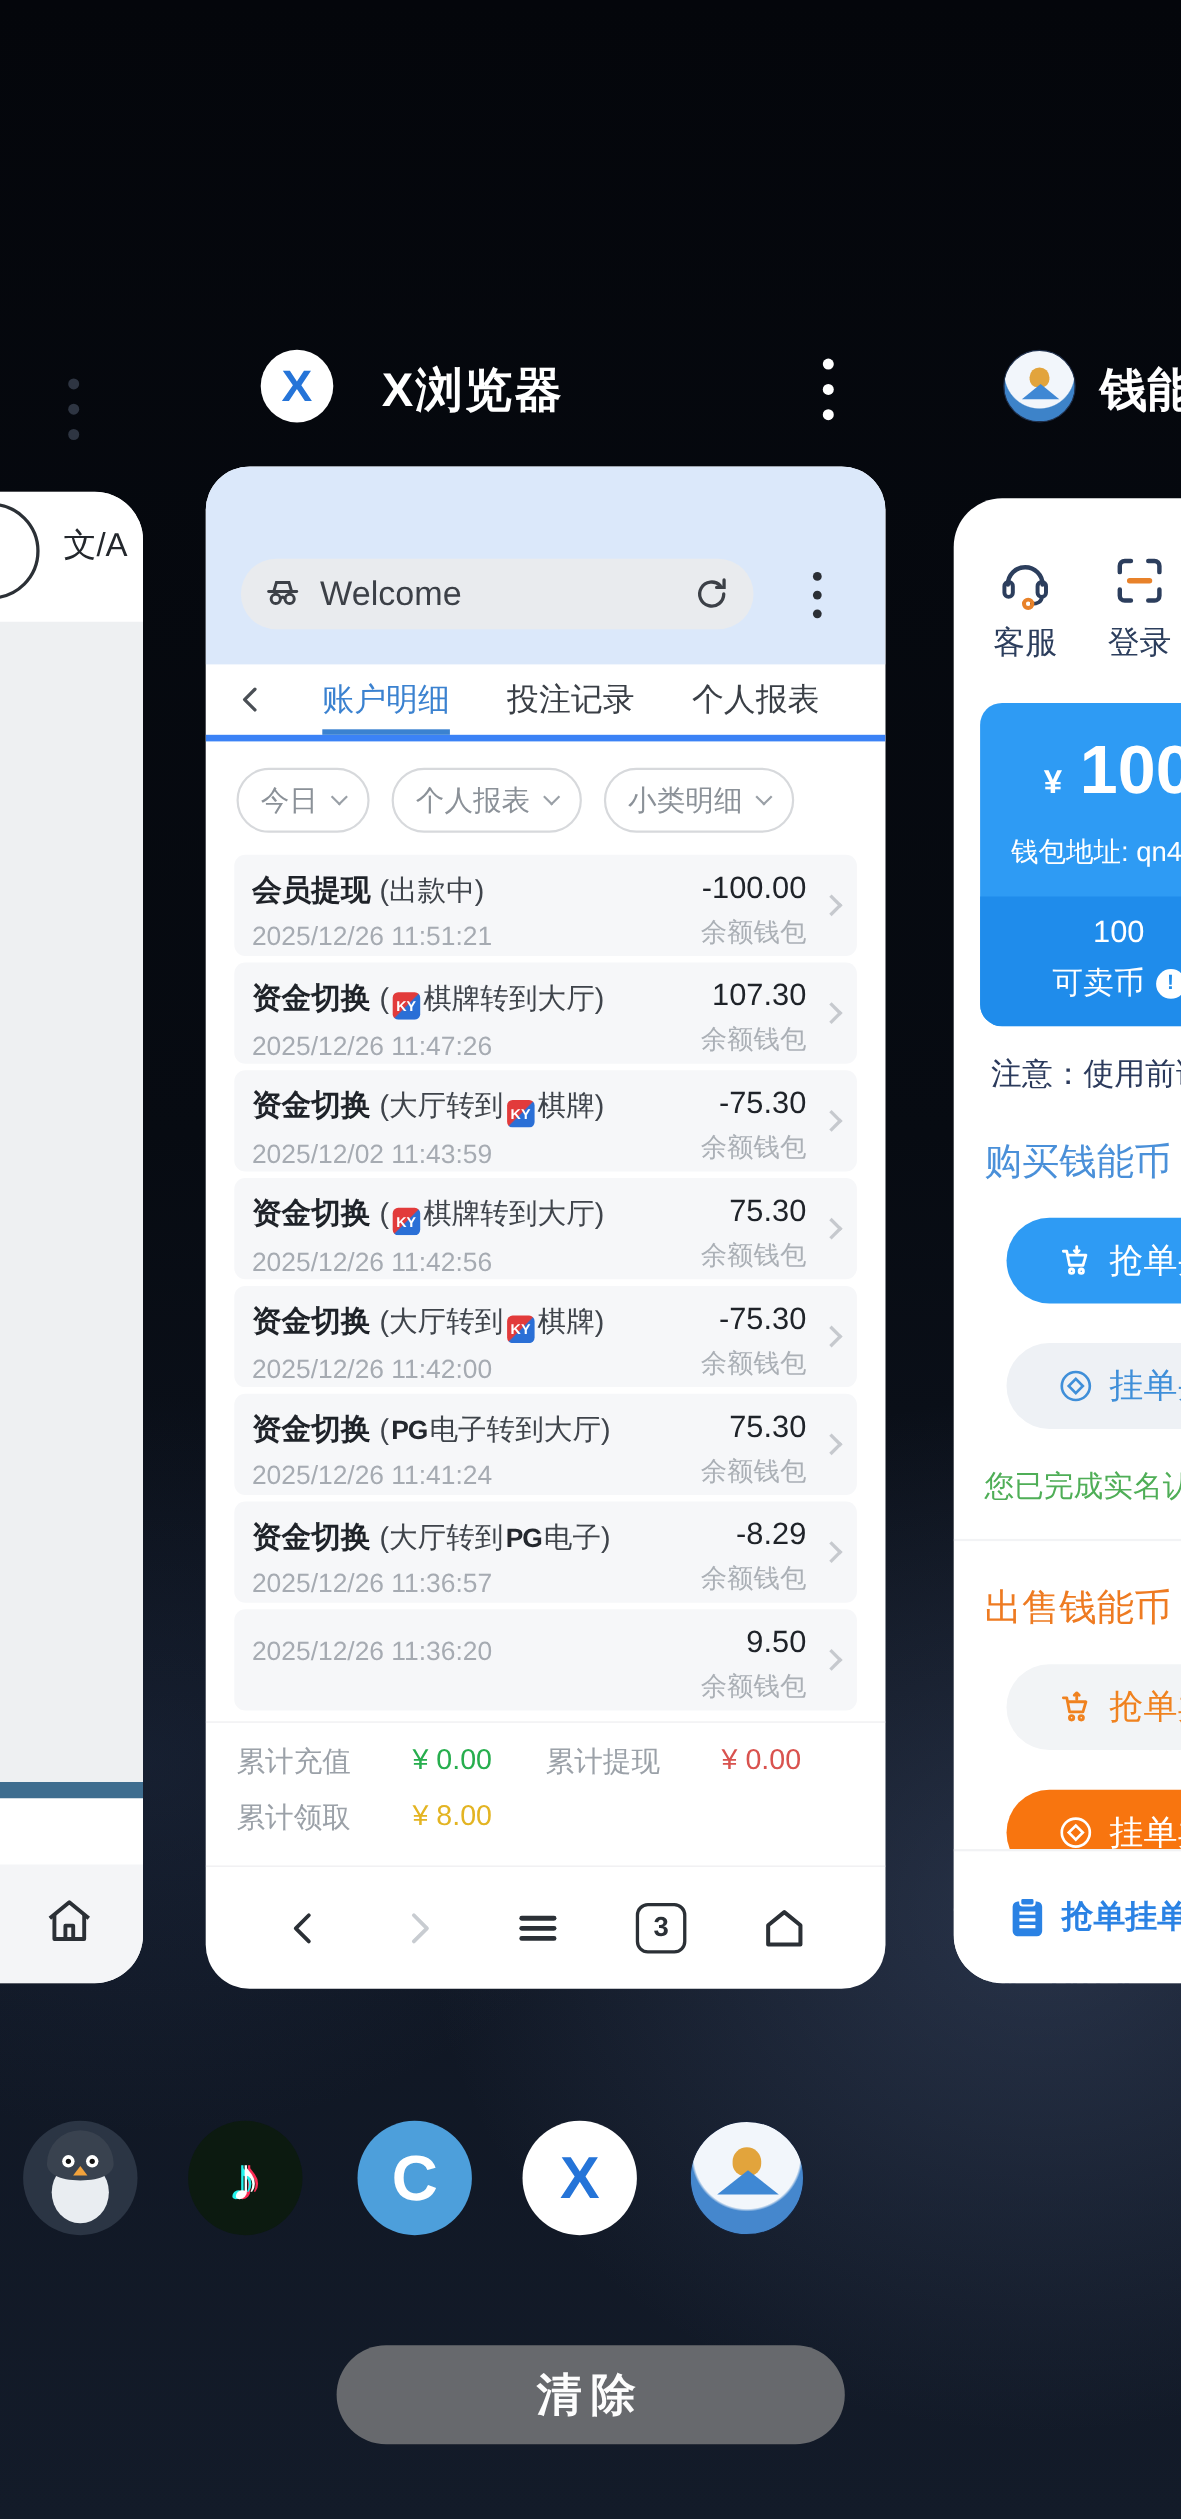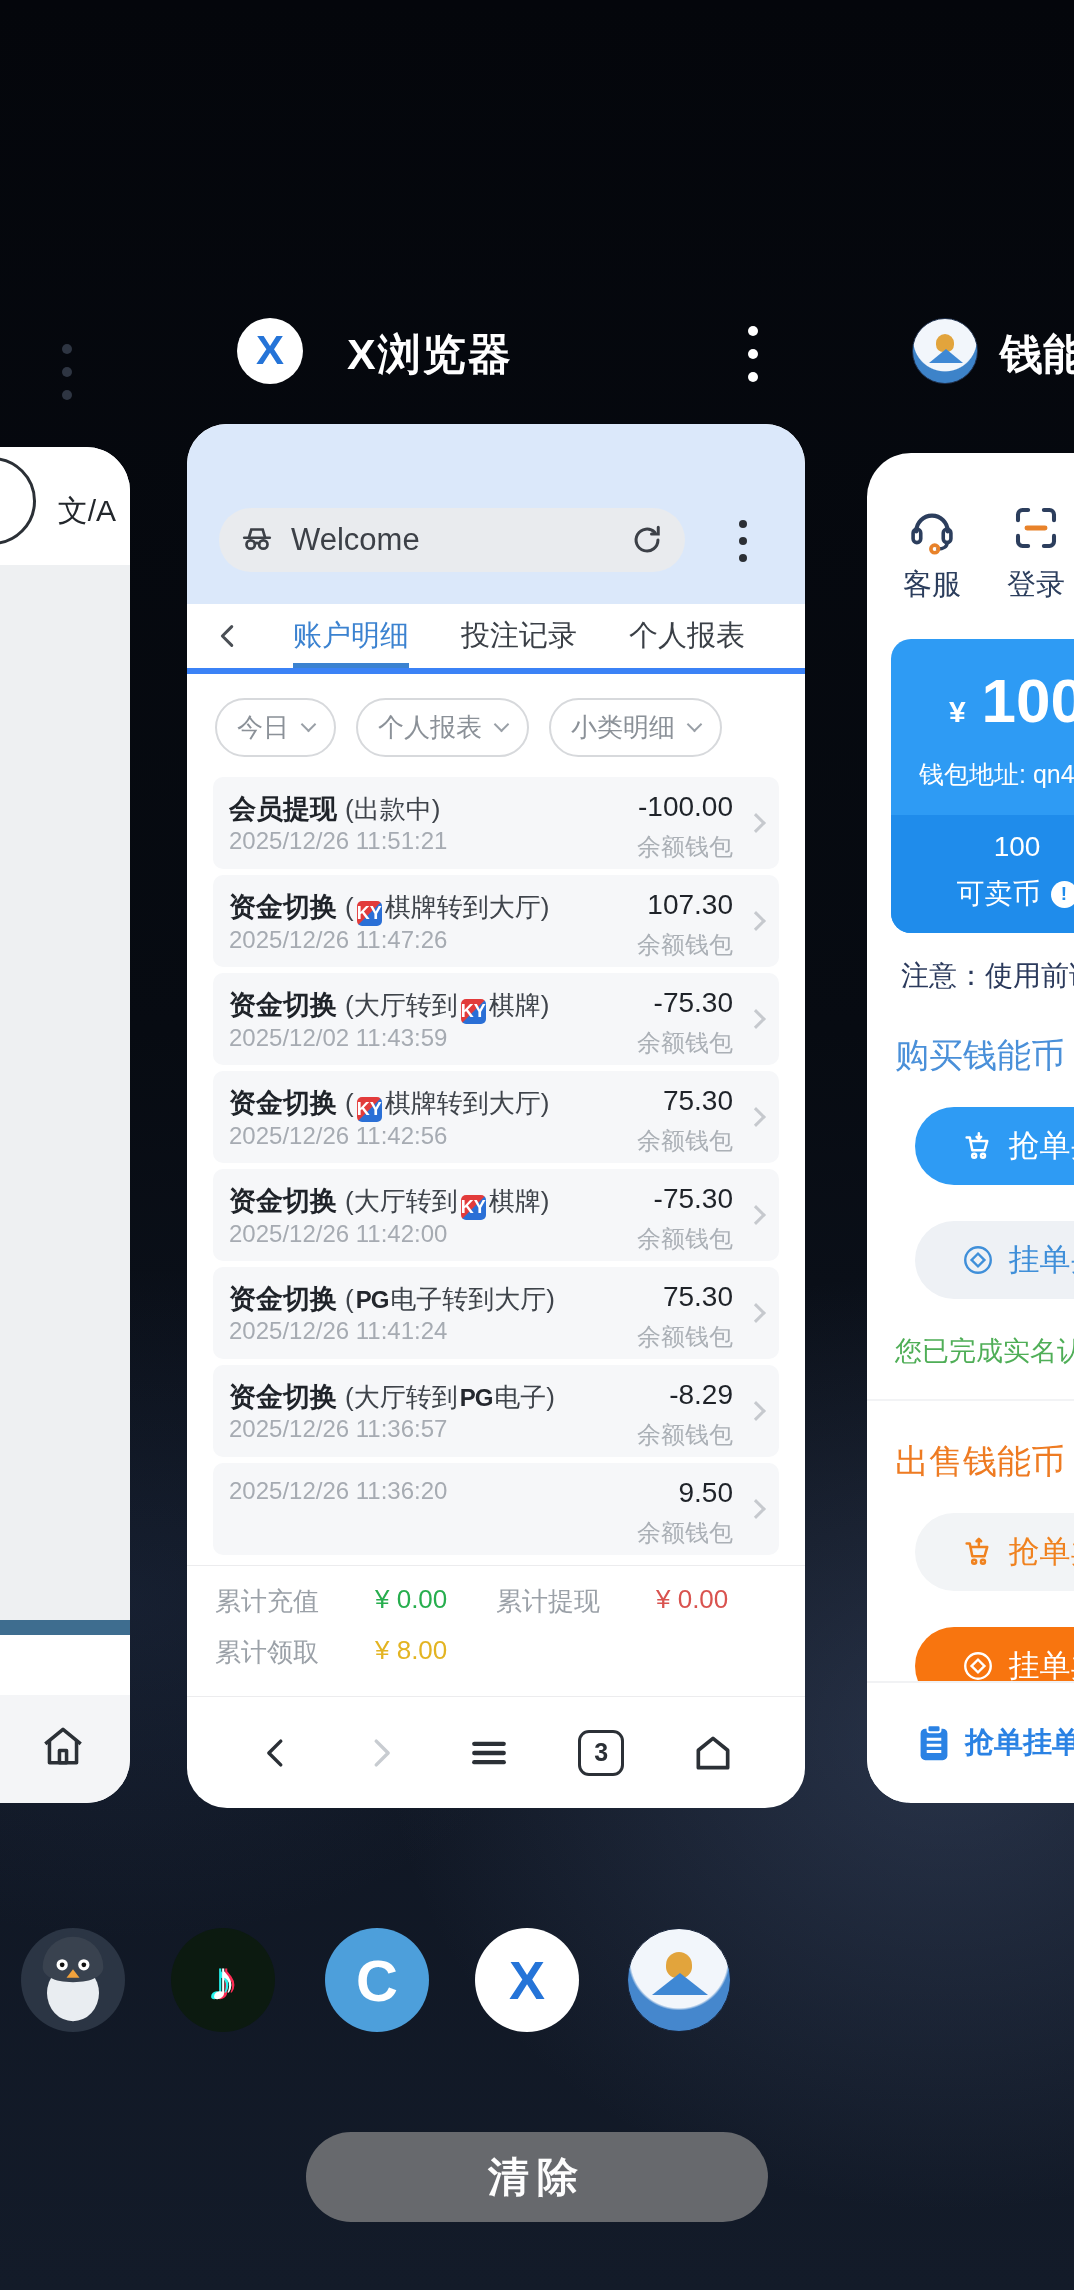--- a/index.html
+++ b/index.html
@@ -25,21 +25,21 @@
     display:flex;align-items:center;justify-content:center;overflow:hidden;border:1px solid #20314d;}
   .qn-icon .sq{width:18px;height:18px;border-radius:50% 50% 40% 40%;background:#e2a43c;margin-bottom:16px;}
   .qn-icon .tri{position:absolute;left:16px;top:30px;width:0;height:0;border-left:17px solid transparent;
     border-right:17px solid transparent;border-bottom:14px solid #3f88d4;}
   .qn-title{position:absolute;left:1000px;top:8px;color:#fff;font-size:43px;font-weight:bold;white-space:nowrap;}
   
   #left-card{position:absolute;left:0;top:447px;width:130px;height:1356px;background:#fff;
     border-radius:0 44px 44px 0;overflow:hidden;display:flex;flex-direction:column;}
   .lc-header{height:118px;background:#fff;position:relative;}
   .lc-circle{position:absolute;left:-52px;top:10px;width:88px;height:88px;border-radius:50%;border:3px solid #2b3036;}
-  .lc-translate{position:absolute;right:14px;top:44px;font-size:30px;color:#23272c;font-weight:500;}
+  .lc-translate{position:absolute;right:14px;top:28px;font-size:30px;color:#23272c;font-weight:500;}
   .lc-body{flex:1;background:#eef0f2;}
   .lc-bluebar{height:15px;background:#3e6d8f;}
   .lc-white{height:60px;background:#fff;}
   .lc-footer{height:108px;background:#f4f5f7;position:relative;}
   .lc-footer svg{position:absolute;left:38px;top:26px;}
   
   #browser-card{position:absolute;left:187px;top:424px;width:618px;height:1384px;background:#fff;
     border-radius:40px;overflow:hidden;display:flex;flex-direction:column;}
   .bc-header{height:180px;background:#dbe8fa;position:relative;flex:none;}
   .url-pill{position:absolute;left:32px;top:84px;width:466px;height:64px;border-radius:32px;background:#e9ebee;
@@ -54,28 +54,28 @@
   .filters-row{display:flex;gap:20px;padding:24px 28px 14px;flex:none;}
   .chip{display:flex;align-items:center;gap:14px;border:2px solid #d7d9dc;border-radius:30px;
     padding:10px 20px;font-size:26px;color:#8b9198;}
   .caret{width:11px;height:11px;border-right:2.5px solid #9aa0a7;border-bottom:2.5px solid #9aa0a7;
     transform:rotate(45deg);margin-top:-6px;}
   .txn-list{padding:6px 26px 0;flex:none;}
   .txn{display:flex;align-items:stretch;background:#f6f7f9;border-radius:10px;padding:14px 16px;margin-bottom:6px;height:92px;}
   .txn-l{flex:1;min-width:0;}
   .txn-t{font-size:26px;color:#3f444b;white-space:nowrap;overflow:hidden;}
   .txn-t b{font-size:27px;color:#1f2329;margin-right:8px;}
-  .txn-time{font-size:24px;color:#a6abb2;margin-top:0;}
+  .txn-time{font-size:24px;color:#a6abb2;margin-top:11px;}
   .txn-r{text-align:right;}
   .amt{font-size:28px;color:#1f2329;}
   .wal{font-size:24px;color:#abb0b6;margin-top:8px;}
   .chev{width:14px;height:14px;border-right:3px solid #c6c9ce;border-top:3px solid #c6c9ce;
     transform:rotate(45deg);align-self:center;margin-left:16px;flex:none;}
   .ky{display:inline-flex;align-items:center;justify-content:center;width:25px;height:25px;border-radius:5px;
-    background:linear-gradient(135deg,#e23b3b 48%,#2a6fd6 52%);color:#fff;font-size:18px;font-weight:bold;
+    background:linear-gradient(135deg,#e23b3b 48%,#2a6fd6 52%);color:#fff;font-size:13px;font-weight:bold;
     vertical-align:-3px;margin:0 3px;}
   .pg{font-weight:800;font-size:24px;color:#23272d;letter-spacing:-1px;margin:15px 2px;}
   .info{display:inline-flex;align-items:center;justify-content:center;width:26px;height:26px;border-radius:50%;
     border:2px solid #3f8fd9;color:#3f8fd9;font-size:17px;font-style:italic;font-weight:bold;margin-left:10px;vertical-align:-4px;}
   .bc-spacer{flex:1;}
   .summary{border-top:1px solid #ececee;padding:18px 28px 10px;flex:none;}
   .sum-row{display:flex;margin-bottom:16px;}
   .sum-item{display:flex;width:50%;}
   .sum-label{font-size:26px;color:#9ba1a8;width:160px;flex:none;}
   .sum-value{font-size:26px;font-weight:500;}

